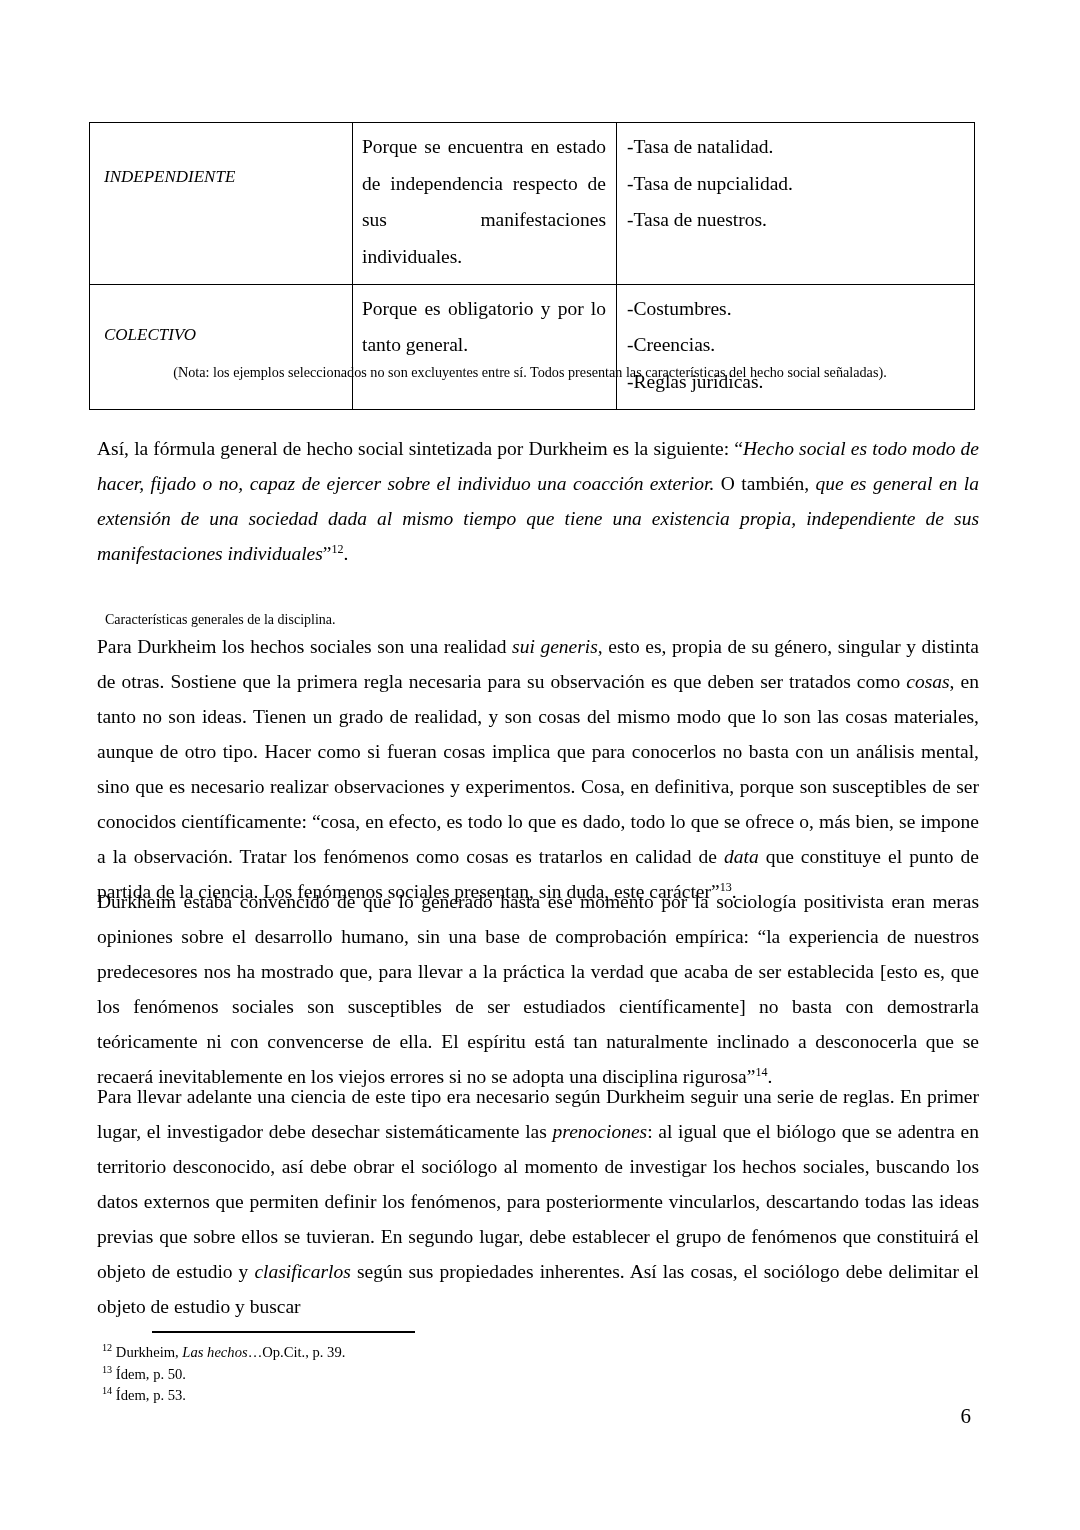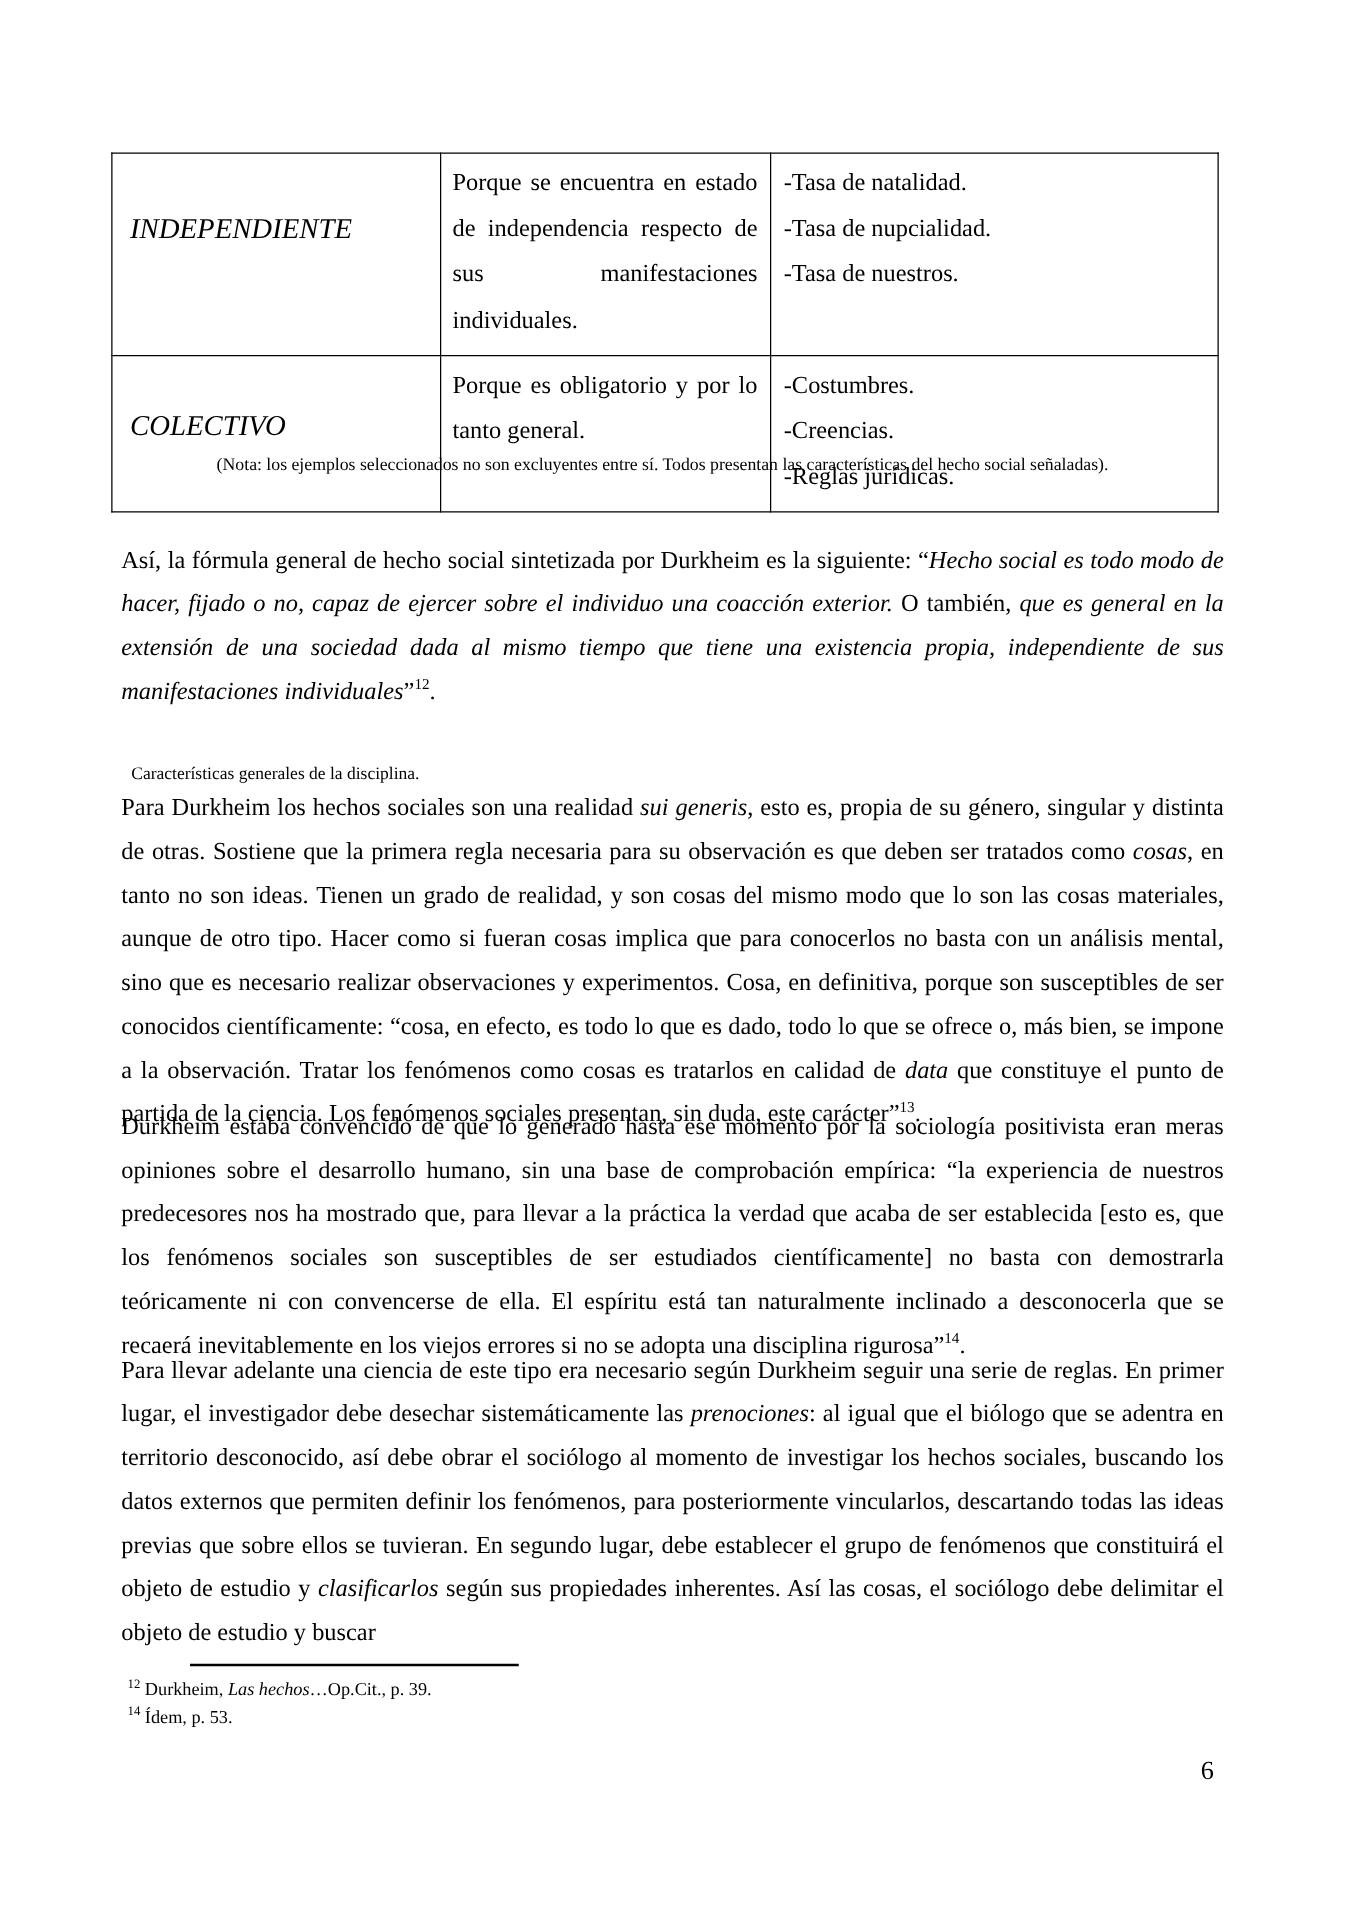--- a/index.html
+++ b/index.html
@@ -34,21 +34,21 @@
     vertical-align: top;
     padding: 0;
     margin-left: 10px;
   }
   .col-label { width: 262px; }
   .col-reason { width: 263px; }
   .col-examples { width: 357px; }
 
   .cell-label {
     font-style: italic;
-    font-size: 23px;
+    font-size: 17px;
     padding: 38px 0 0 14px;
     line-height: 1.9;
     height: 118px;
     box-sizing: border-box;
   }
   .cell-label.short { height: 86px; padding-top: 34px; }
 
   .cell-reason {
     font-size: 19.5px;
     line-height: 1.88;
@@ -183,18 +183,19 @@
   <p class="para" id="para-durkheim-realidad"><span>Para Durkheim los hechos sociales son una realidad </span><i>sui generis</i><span>, esto es, propia de su género, singular y distinta de otras. Sostiene que la primera regla necesaria para su observación es que deben ser tratados como </span><i>cosas</i><span>, en tanto no son ideas. Tienen un grado de realidad, y son cosas del mismo modo que lo son las cosas materiales, aunque de otro tipo. Hacer como si fueran cosas implica que para conocerlos no basta con un análisis mental, sino que es necesario realizar observaciones y experimentos. Cosa, en definitiva, porque son susceptibles de ser conocidos científicamente: “cosa, en efecto, es todo lo que es dado, todo lo que se ofrece o, más bien, se impone a la observación. Tratar los fenómenos como cosas es tratarlos en calidad de </span><i>data</i><span> que constituye el punto de partida de la ciencia. Los fenómenos sociales presentan, sin duda, este carácter”</span><sup>13</sup><span>.</span></p>
 
   <p class="para" id="para-durkheim-convencido"><span>Durkheim estaba convencido de que lo generado hasta ese momento por la sociología positivista eran meras opiniones sobre el desarrollo humano, sin una base de comprobación empírica: “la experiencia de nuestros predecesores nos ha mostrado que, para llevar a la práctica la verdad que acaba de ser establecida [esto es, que los fenómenos sociales son susceptibles de ser estudiados científicamente] no basta con demostrarla teóricamente ni con convencerse de ella. El espíritu está tan naturalmente inclinado a desconocerla que se recaerá inevitablemente en los viejos errores si no se adopta una disciplina rigurosa”</span><sup>14</sup><span>.</span></p>
 
   <p class="para" id="para-para-llevar"><span>Para llevar adelante una ciencia de este tipo era necesario según Durkheim seguir una serie de reglas. En primer lugar, el investigador debe desechar sistemáticamente las </span><i>prenociones</i><span>: al igual que el biólogo que se adentra en territorio desconocido, así debe obrar el sociólogo al momento de investigar los hechos sociales, buscando los datos externos que permiten definir los fenómenos, para posteriormente vincularlos, descartando todas las ideas previas que sobre ellos se tuvieran. En segundo lugar, debe establecer el grupo de fenómenos que constituirá el objeto de estudio y </span><i>clasificarlos</i><span> según sus propiedades inherentes. Así las cosas, el sociólogo debe delimitar el objeto de estudio y buscar</span></p>
 
   <div class="footnote-rule"></div>
 
   <div class="footnotes">
     <div class="fn"><sup>12</sup><span> Durkheim, </span><i>Las hechos</i><span>…Op.Cit., p. 39.</span></div>
+    <div class="fn"><sup>13</sup><span> Ídem, p. 50.</span></div>
     <div class="fn"><sup>14</sup><span> Ídem, p. 53.</span></div>
   </div>
 
   <div class="page-number">6</div>
 
 </div>
 
 </body></html>

